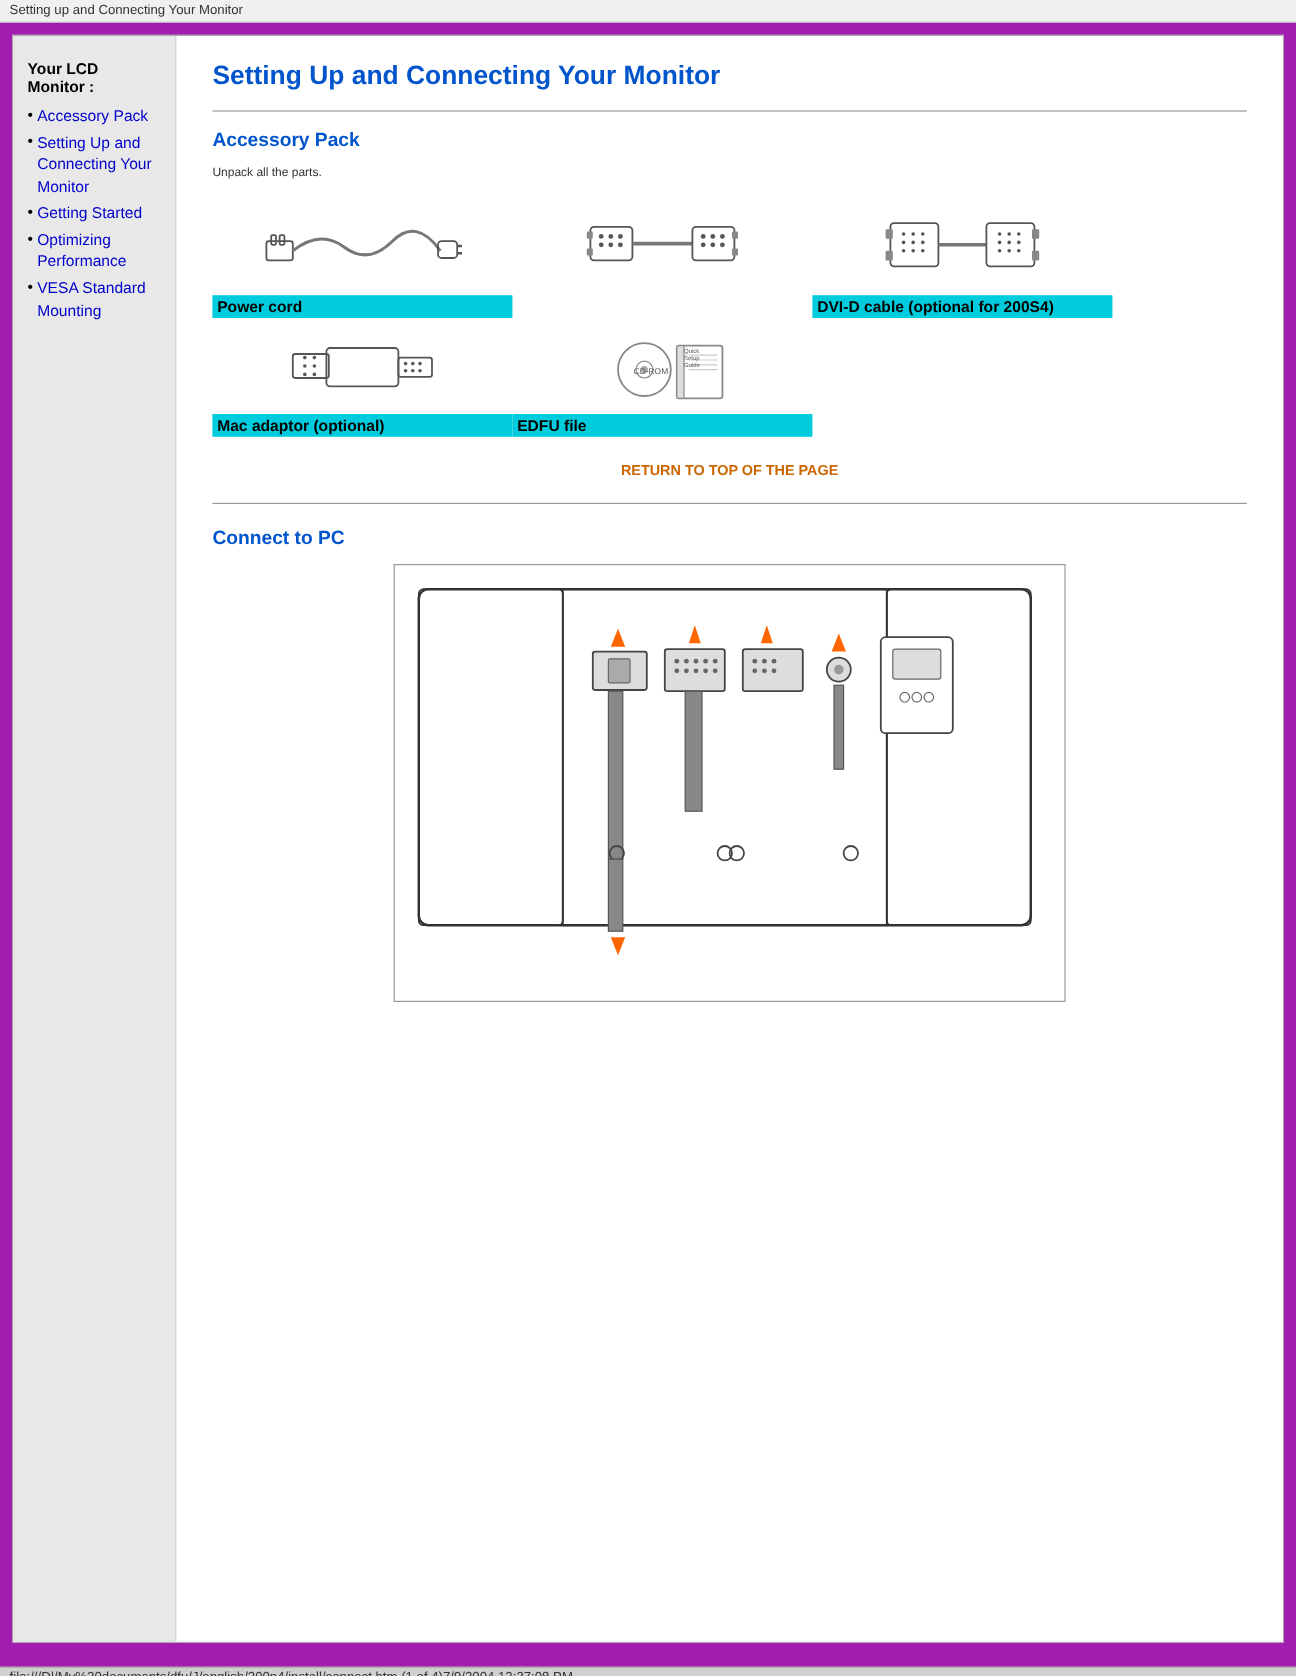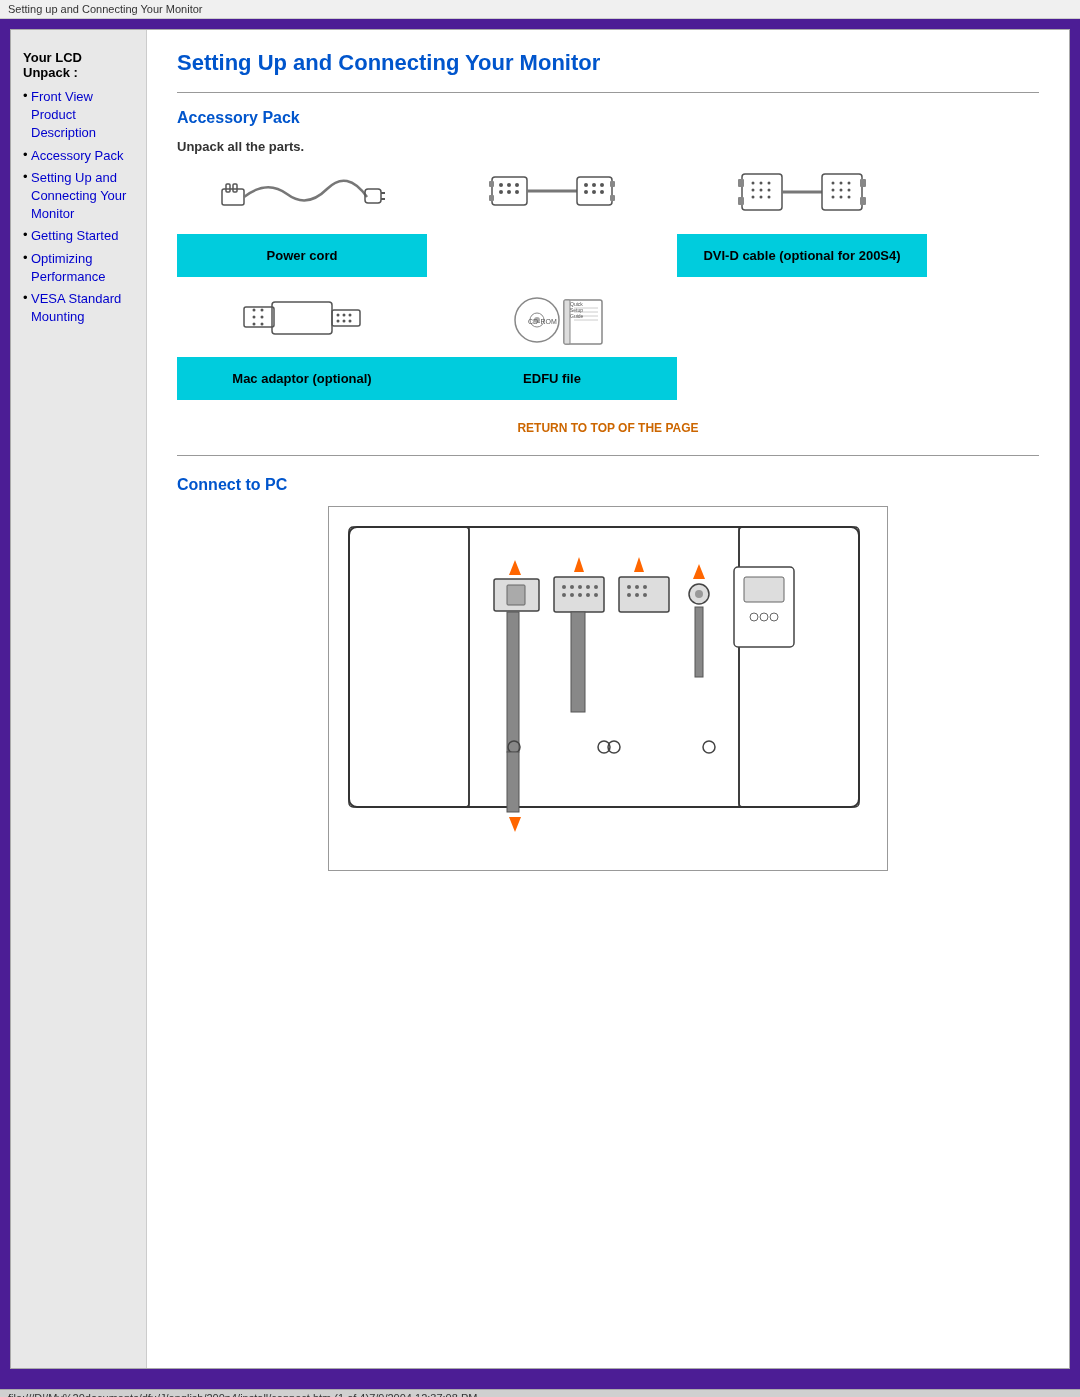--- a/index.html
+++ b/index.html
@@ -11,21 +11,21 @@
       min-height: 1397px;
     }
     .title-bar {
       background: #f0f0f0;
       border-bottom: 1px solid #ccc;
       padding: 3px 8px;
       font-size: 11px;
       color: #333;
     }
     .outer-wrapper {
-      background: #4c1d95;
+      background: #a21caf;
       padding: 10px;
       min-height: 1370px;
     }
     .page-container {
       background: #e8e8e8;
       border: 1px solid #aaa;
       display: flex;
       flex-direction: row;
       min-height: 1340px;
     }
@@ -79,23 +79,23 @@
       border-top: 1px solid #999;
       margin-bottom: 16px;
     }
     .section-heading {
       font-size: 16px;
       font-weight: bold;
       color: #0055cc;
       margin-bottom: 12px;
     }
     .unpack-text {
-      font-size: 13px;
+      font-size: 10px;
       color: #333;
-      font-weight: bold;
+      margin-bottom: 16px;
     }
     .accessories-grid {
       display: grid;
       grid-template-columns: 1fr 1fr 1fr;
       gap: 0;
       margin-bottom: 16px;
       max-width: 750px;
     }
     .accessory-item {
       display: flex;
@@ -107,22 +107,21 @@
       display: flex;
       align-items: center;
       justify-content: center;
       padding: 8px;
     }
     .accessory-label {
       background: #00ccdd;
       color: #000;
       font-weight: bold;
       font-size: 13px;
-      text-align: center;
-      padding: 14px 4px;
+      padding: 2px 4px;
       width: 100%;
     }
     .accessory-label.cyan { background: #00ccdd; }
     .return-link {
       text-align: center;
       margin: 20px 0;
     }
     .return-link a {
       color: #cc6600;
       text-decoration: none;
@@ -159,26 +158,23 @@
 <div class="title-bar">
   <span>Setting up and Connecting Your Monitor</span>
 </div>
 
 <div class="outer-wrapper">
   <div class="page-container">
 
     <div class="sidebar">
       <div class="sidebar-title">
         <span>Your LCD</span><br>
-        <span>Unpack :</span>
+        <span>Monitor :</span>
       </div>
       <ul class="sidebar-nav">
-        <li>
-          <a href="#">Front View Product Description</a>
-        </li>
         <li>
           <a href="#">Accessory Pack</a>
         </li>
         <li>
           <a href="#">Setting Up and Connecting Your Monitor</a>
         </li>
         <li>
           <a href="#">Getting Started</a>
         </li>
         <li>

